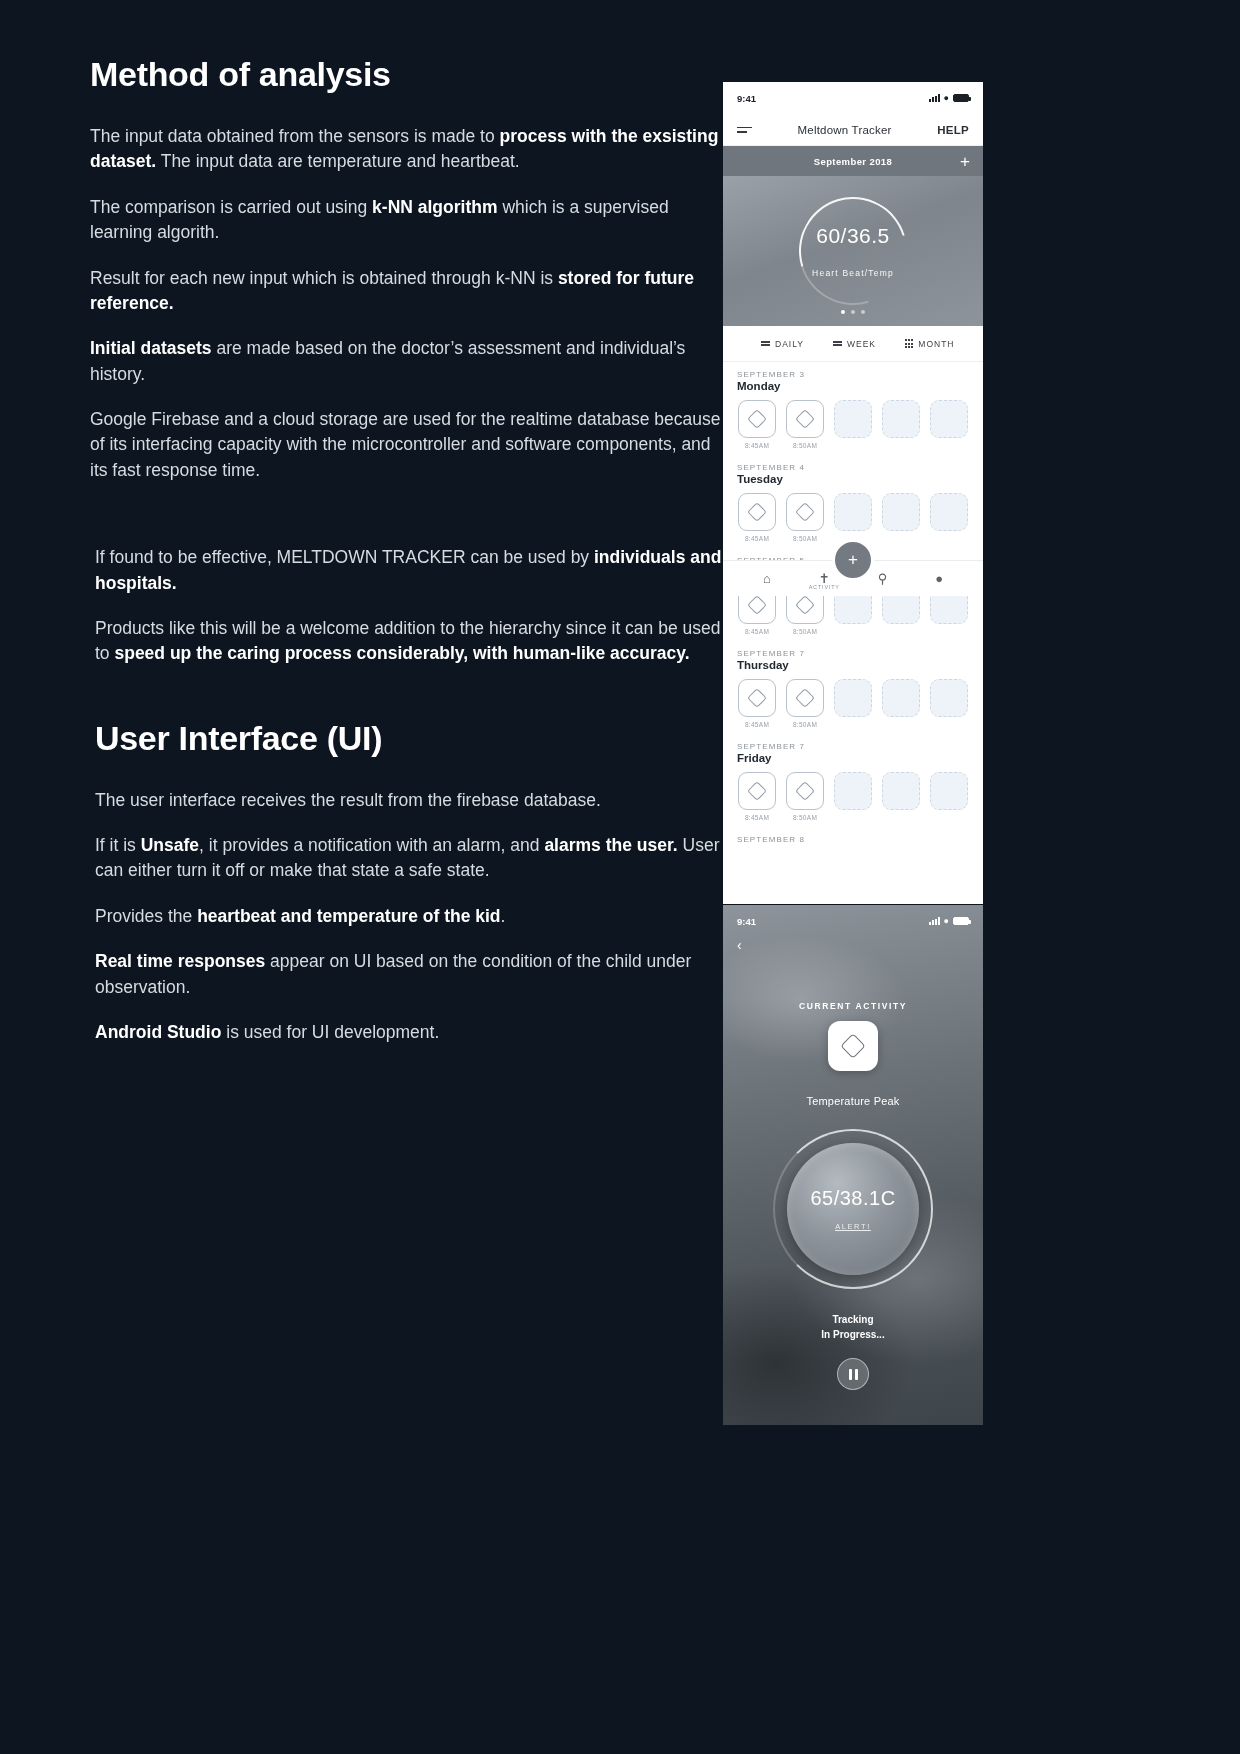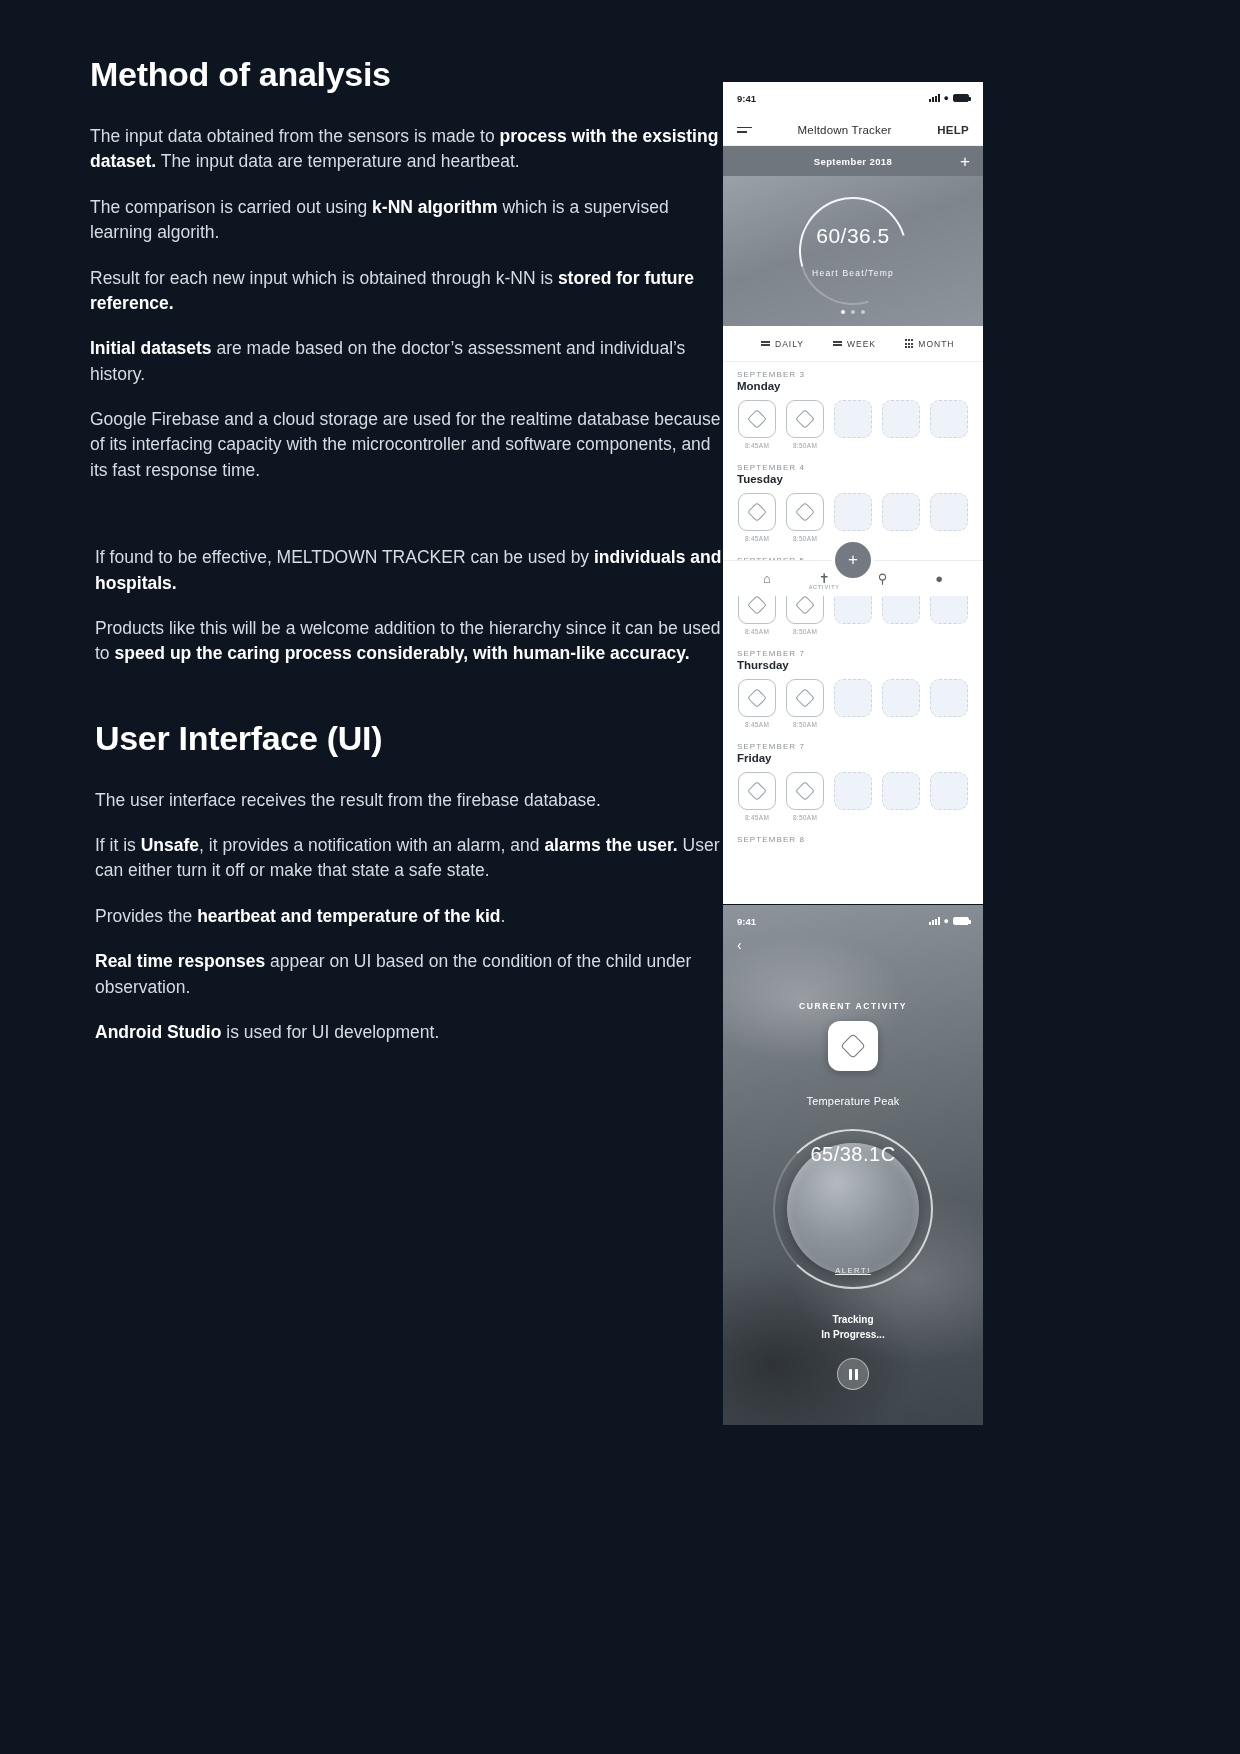--- a/index.html
+++ b/index.html
@@ -265,21 +265,21 @@
     width: 160px; height: 160px;
     border-radius: 50%;
     border: 2px solid rgba(255,255,255,0.75);
     border-left-color: rgba(255,255,255,0.2);
     display: flex; align-items: center; justify-content: center;
   }
   .bigdisc {
     width: 132px; height: 132px;
     border-radius: 50%;
     background: radial-gradient(circle at 38% 30%, #b4bac0 0%, #8d949b 45%, #6e757c 100%);
-    display: flex; flex-direction: column; align-items: center; justify-content: space-between;
+    display: flex; flex-direction: column; align-items: center; justify-content: center;
     box-shadow: inset 0 2px 10px rgba(255,255,255,0.25), 0 4px 14px rgba(0,0,0,0.3);
   }
   .bigval { color: #ffffff; font-size: 20px; font-weight: 300; letter-spacing: 0.5px; }
   .bigsub { color: #eceff1; font-size: 7.5px; letter-spacing: 1.6px; margin-top: 12px; text-decoration: underline; }
   .tracking { text-align: center; color: #ffffff; font-size: 10px; font-weight: bold; margin-top: 24px; line-height: 1.45; }
   .pausebtn {
     width: 32px; height: 32px;
     border-radius: 50%;
     background: rgba(255,255,255,0.22);
     border: 1px solid rgba(255,255,255,0.5);

